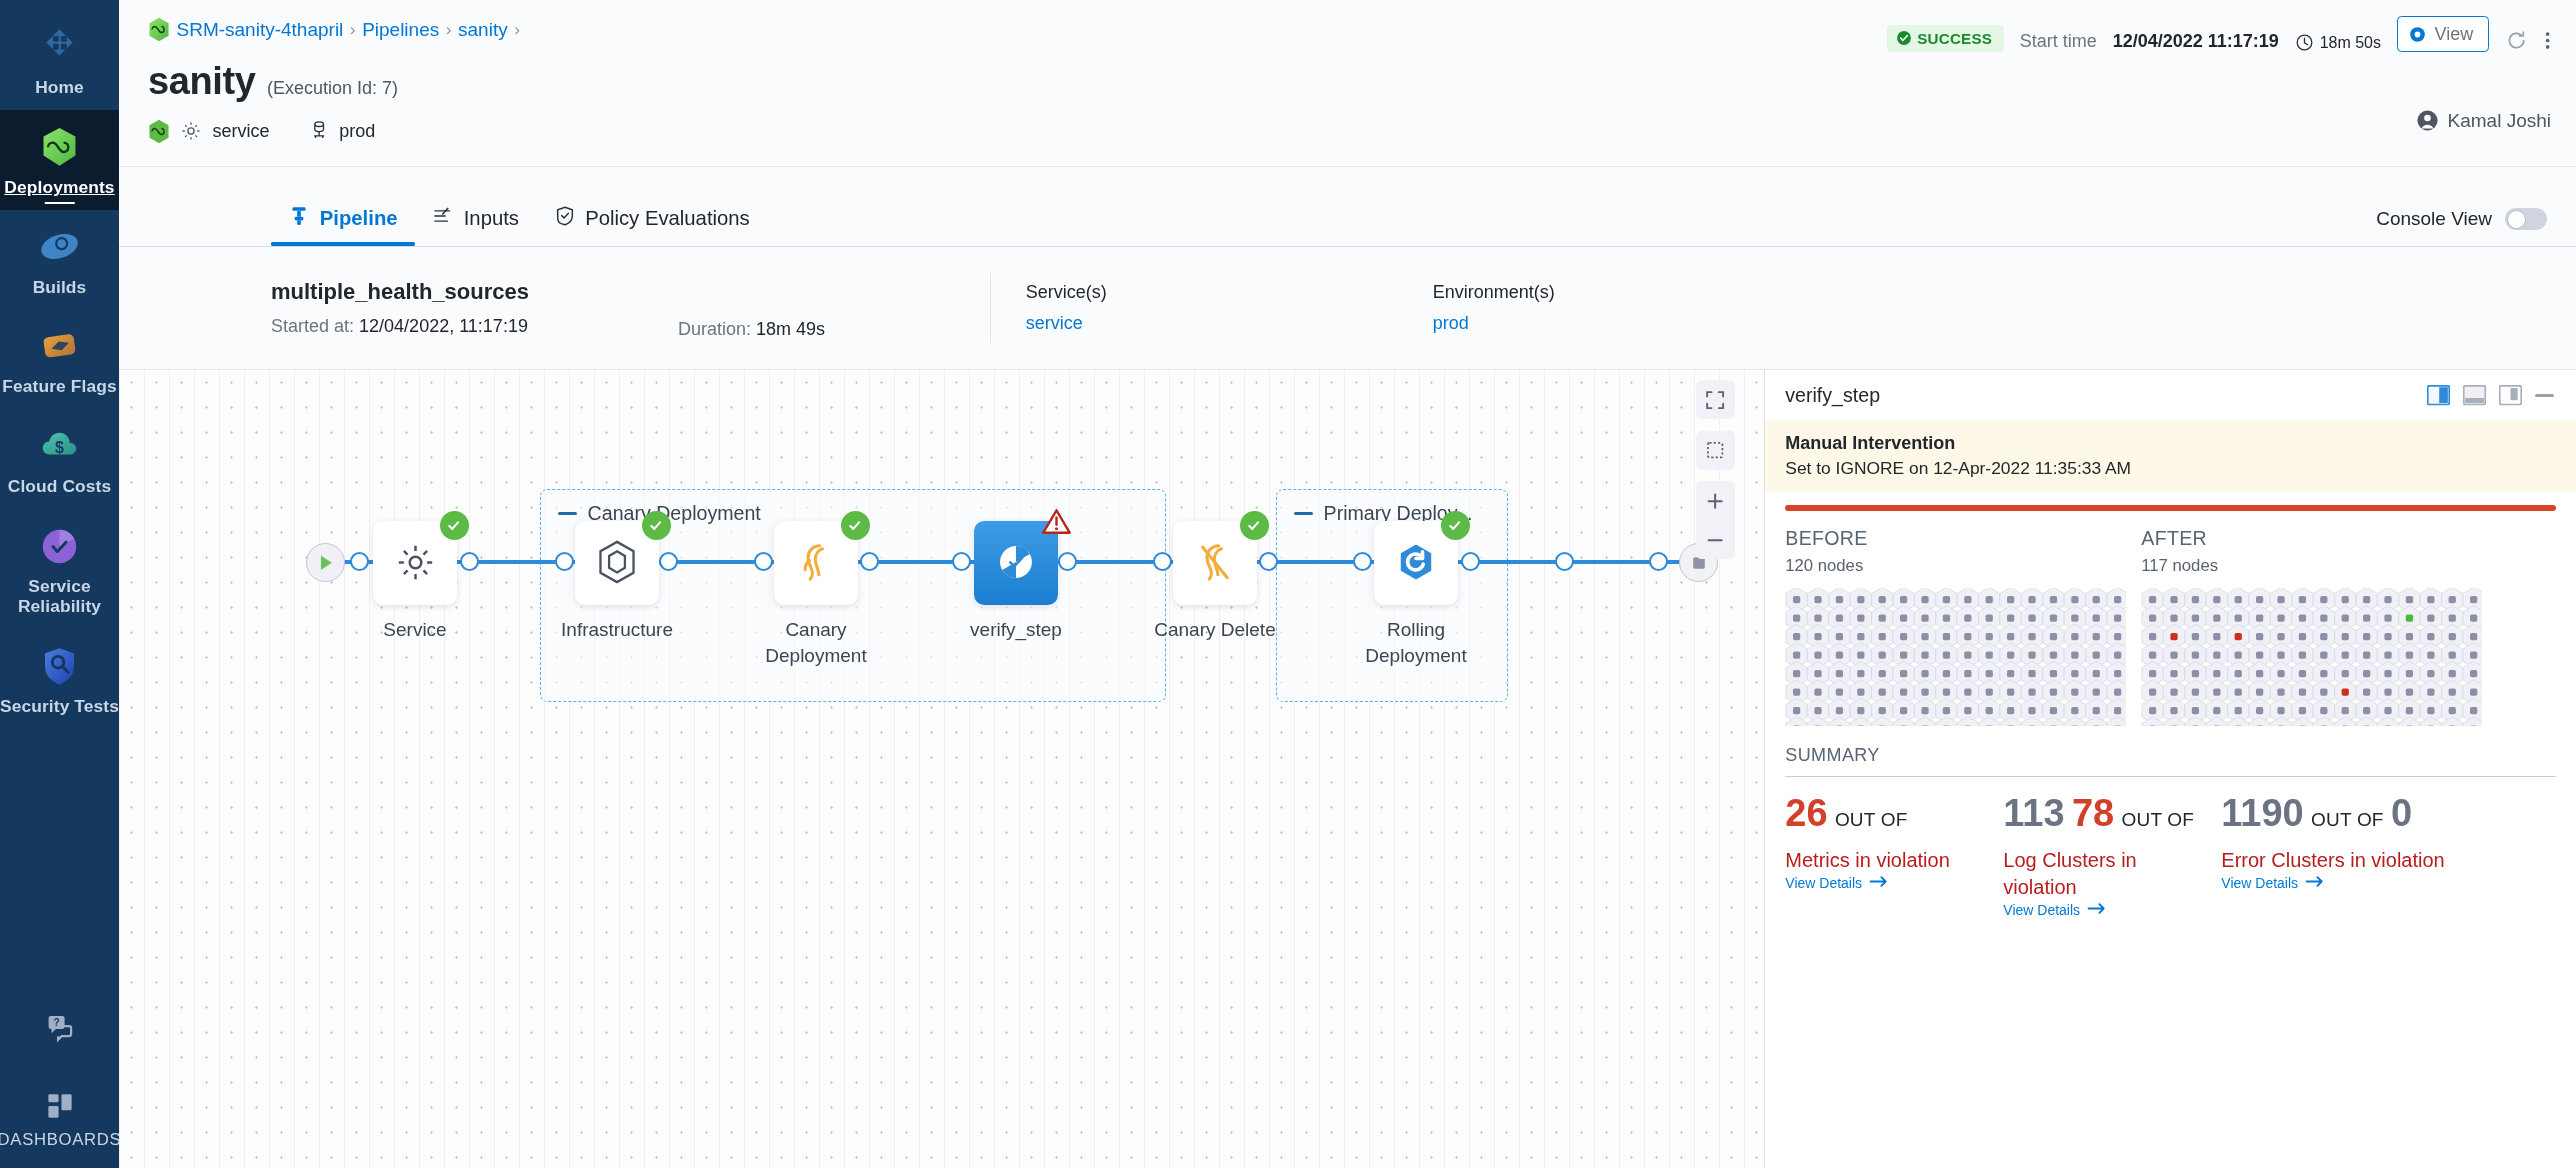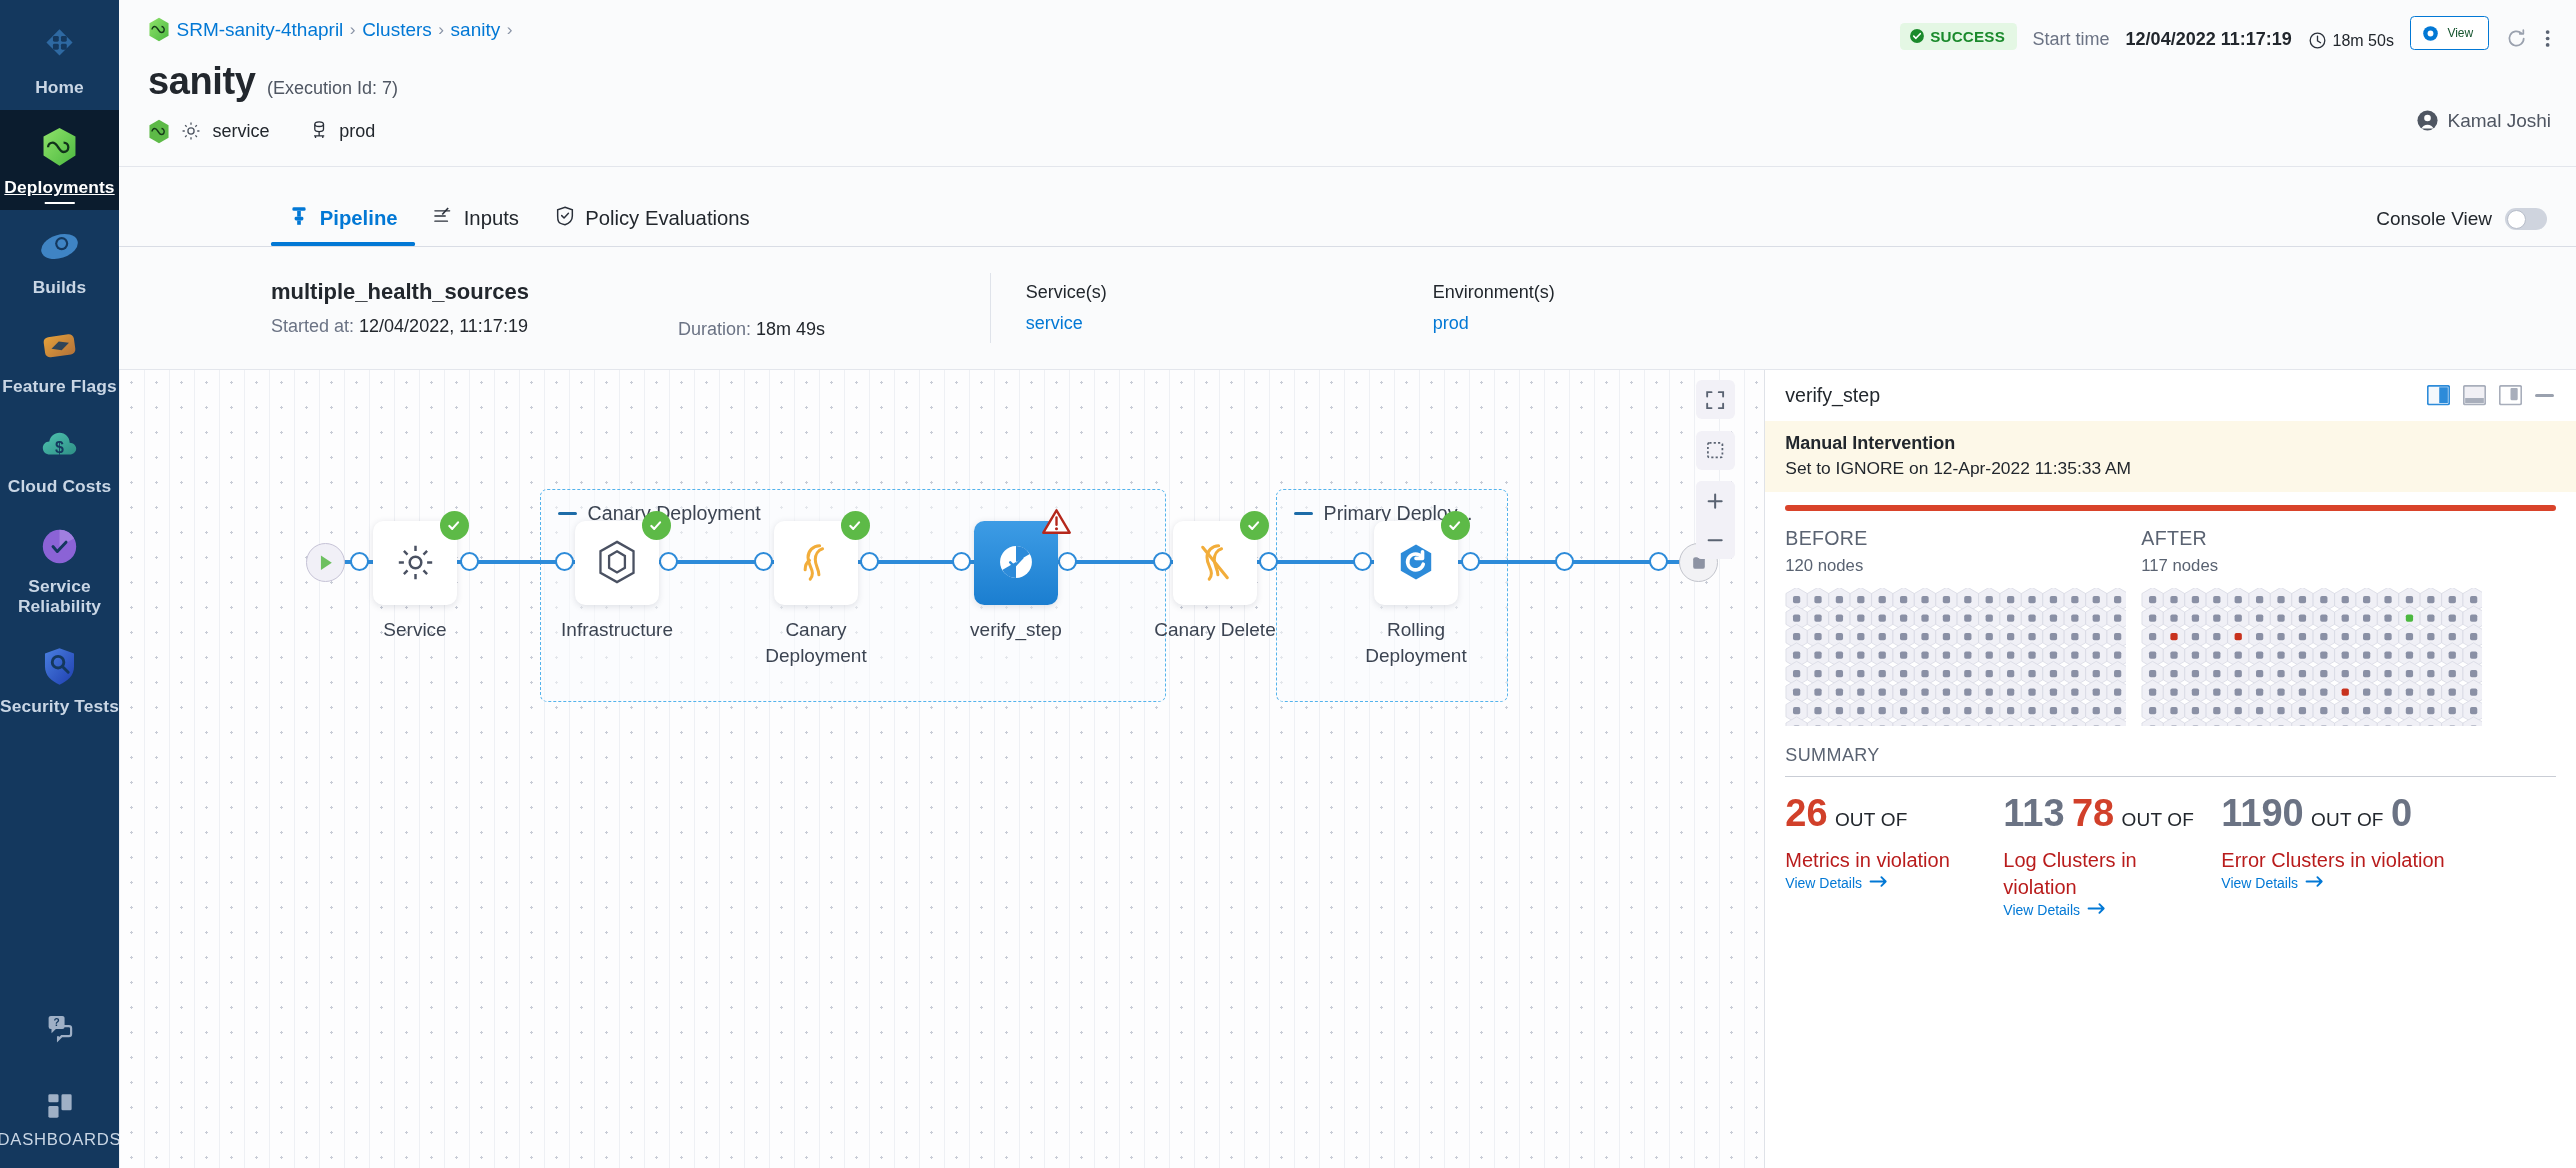--- a/index.html
+++ b/index.html
@@ -61,22 +61,22 @@
   }
   .badge-success {
     background: #e4f7e4; color: #1b8a2c; font-size: 15.2px; font-weight: bold;
     padding: 5.1px 11.6px 5.1px 8.7px; border-radius: 4.4px; letter-spacing: 0.2px;
     display: flex; align-items: center; gap: 5.1px;
   }
   .lbl-muted { font-size: 18px; color: #6b7384; }
   .lbl-dark { font-size: 18px; color: #22272d; font-weight: bold; }
   .dur-chip { display: flex; align-items: center; gap: 5.8px; font-size: 16px; color: #22272d; }
   .btn-view {
-    border: 1.1px solid #0278d5; color: #14532d; background: #fff;
-    border-radius: 4.4px; padding: 6.5px 14.5px 6.5px 10.2px; font-size: 12px;
+    border: 1.1px solid #0278d5; color: #737373; background: #fff;
+    border-radius: 4.4px; padding: 6.5px 14.5px 6.5px 10.2px; font-size: 18px;
     display: flex; align-items: center; gap: 7.3px; cursor: pointer;
   }
   .icon-btn { cursor: pointer; display: flex; align-items: center; }
 
   .username {
     position: absolute; right: 25px; top: 109px;
     display: flex; align-items: center; gap: 8.7px;
     font-size: 19px; color: #4f5662;
   }
 
@@ -399,21 +399,21 @@
                   <stop offset="0" stop-color="#8fe36a"></stop>
                   <stop offset="1" stop-color="#4cb840"></stop>
                 </linearGradient>
               </defs>
               <path d="M15 1 L28 8.5 V25.5 L15 33 L2 25.5 V8.5 Z" fill="url(#gbc)"></path>
               <path d="M9 17c0-2.2 1.6-4 3.7-4 2.4 0 3.2 2 4.6 4s2.2 4 4.6 4c2.1 0 3.7-1.8 3.7-4s-1.6-4-3.7-4" fill="none" stroke="#153a18" stroke-width="1.9" transform="translate(-3.5,0)"></path>
             </svg>
         </span>
         <span class="crumb-link">SRM-sanity-4thapril</span>
         <span class="crumb-sep">›</span>
-        <span class="crumb-link">Clusters</span>
+        <span class="crumb-link">Pipelines</span>
         <span class="crumb-sep">›</span>
         <span class="crumb-link">sanity</span>
         <span class="crumb-sep">›</span>
       </div>
 
       <div class="titlerow">
         <span class="ptitle">sanity</span>
         <span class="pexec">(Execution Id: 7)</span>
       </div>
 

